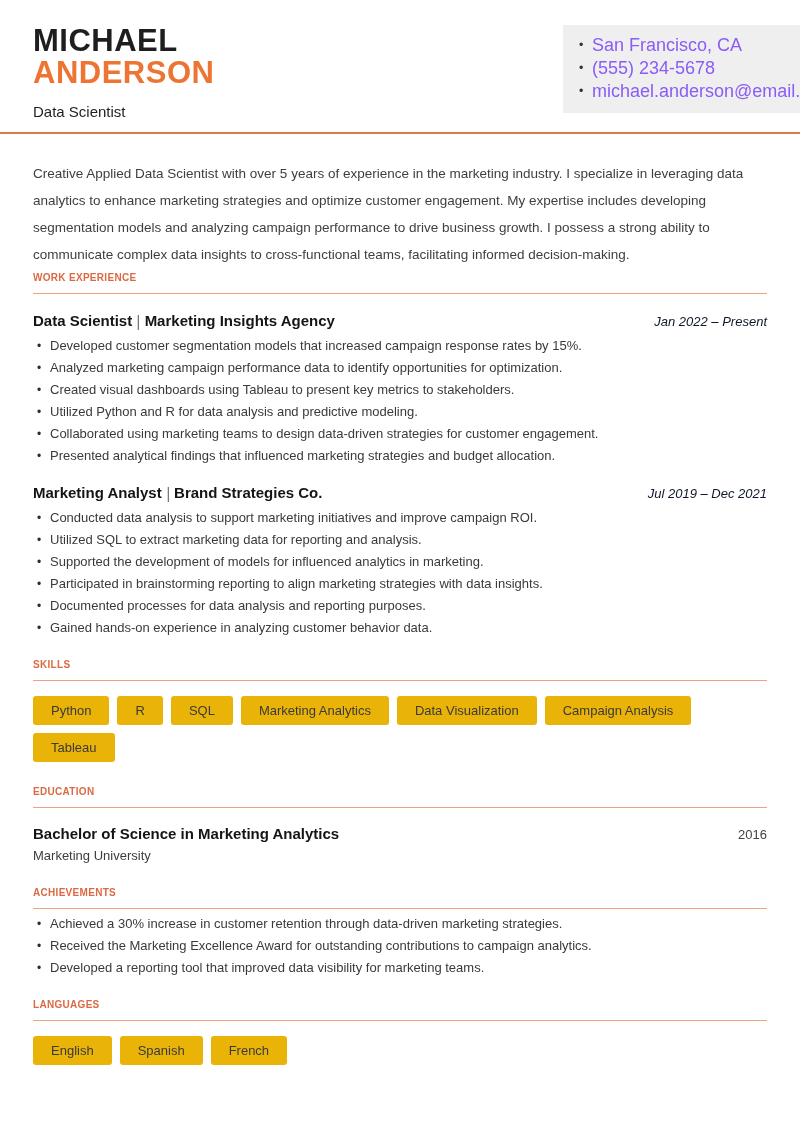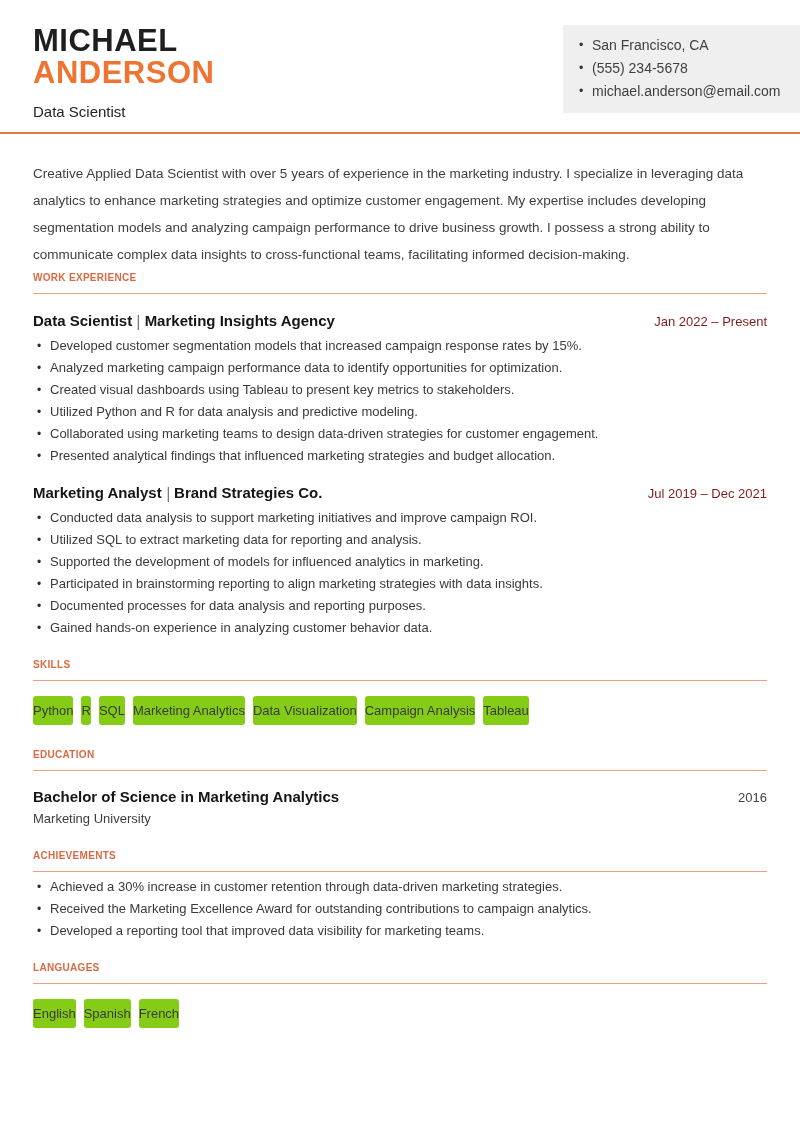--- a/index.html
+++ b/index.html
@@ -22,21 +22,21 @@
   .name .last { color: #ed7433; }
   .header-job-title { margin-top: 14px; font-size: 15px; color: #1f1f1f; }
 
   .contact-box {
     position: absolute; top: 25px; right: 0; width: 237px; min-height: 88px;
     background: #efefef; padding: 9px 10px 9px 16px;
   }
   .contact-box ul { margin: 0; padding: 0; list-style: none; }
   .contact-box li {
     position: relative; padding-left: 13px;
-    font-size: 14px; line-height: 23px; color: #404040;
+    font-size: 18px; line-height: 23px; color: #8b5cf6;
   }
   .contact-box li::before {
     content: "•"; position: absolute; left: 0; top: 0;
     color: #333333; font-size: 12.5px;
   }
 
   .header-rule { height: 2px; background: #dc7b45; margin-top: 12px; }
 
   
   main { padding: 0 33px; margin-top: 26px; }
@@ -52,37 +52,37 @@
 
   
   .job { margin-top: 17px; }
   .job + .job { margin-top: 20px; }
   .job-header { display: flex; justify-content: space-between; align-items: baseline; }
   .job-header h3 { margin: 0; font-size: 15px; font-weight: 700; color: #151515; }
   .pipe {
     display: inline-block; transform: scaleX(0.55) translateY(1px);
     font-weight: 400; margin: 0 4px; font-size: 17px; color: #151515;
   }
-  .dates { font-size: 13px; color: #7f1d1d; white-space: nowrap; }
+  .dates { font-size: 13px; color: #0f172a; white-space: nowrap; font-style: italic; }
 
   ul.bullets { margin: 7px 0 0 0; padding: 0; list-style: none; }
   ul.bullets li {
     position: relative; padding-left: 17px; margin-top: 8px;
     font-size: 13px; line-height: 14px; color: #3a3a3a;
   }
   ul.bullets li::before {
     content: "•"; position: absolute; left: 4px; top: 0;
     color: #2b2b2b; font-size: 12px;
   }
 
   
   .tags { margin-top: 15px; display: flex; flex-wrap: wrap; gap: 8px; }
   .tag {
-    display: inline-block; background: #84cc16; color: #3a3a3a;
-    font-size: 13px; padding: 7px 0; border-radius: 3px;
+    display: inline-block; background: #eab308; color: #3a3a3a;
+    font-size: 13px; padding: 7px 18px; border-radius: 3px;
   }
 
   
   .edu-header { display: flex; justify-content: space-between; align-items: baseline; margin-top: 17px; }
   .edu-header h3 { margin: 0; font-size: 15px; font-weight: 700; color: #151515; }
   .edu-year { font-size: 13px; color: #424242; }
   .edu-school { margin-top: 6px; font-size: 13px; color: #3d3d3d; }
 </style>
 </head>
 <body>

